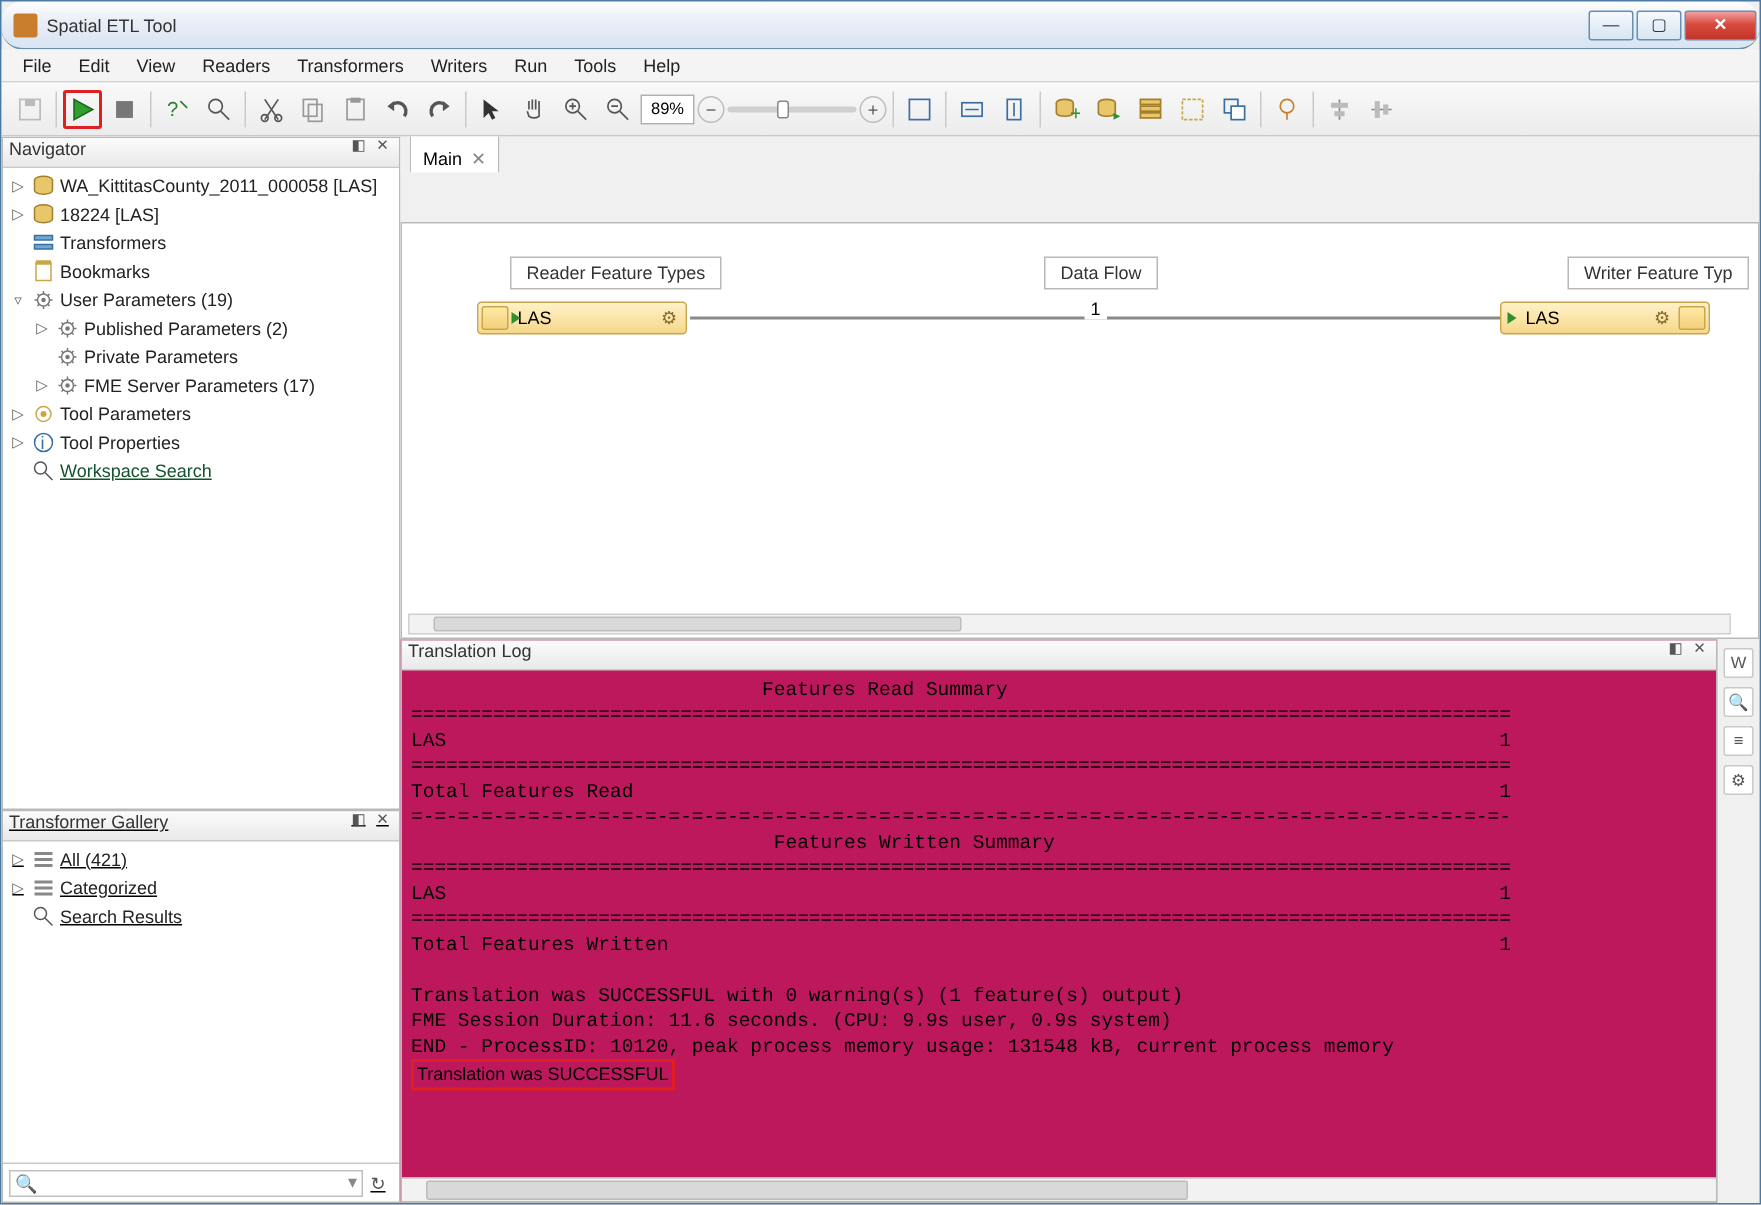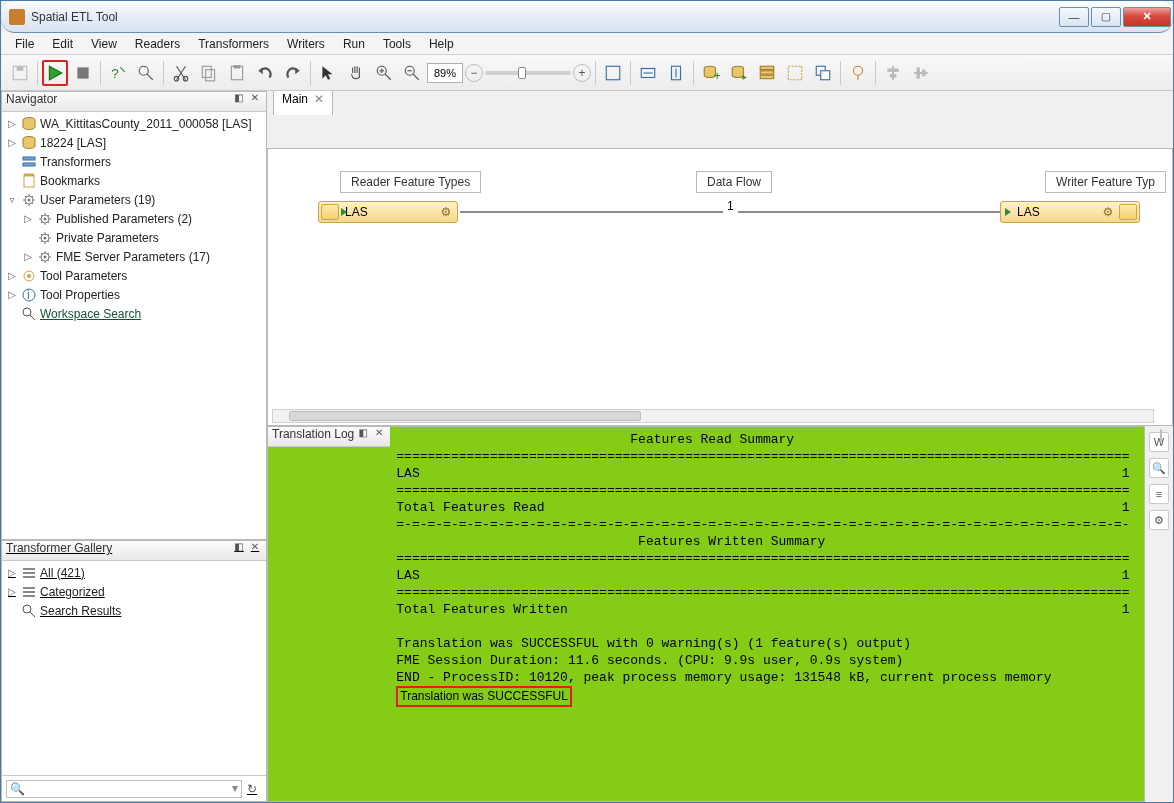--- a/index.html
+++ b/index.html
@@ -26,33 +26,33 @@
 .panel-title .pbtn{width:14px;height:14px;margin-left:2px;font-size:10px;text-align:center;line-height:12px;color:#555;}
 .tree{flex:1;overflow:auto;padding:2px 2px 2px 4px;}
 .trow{display:flex;align-items:center;height:19px;gap:3px;white-space:nowrap;color:#222;}
 .tw{width:12px;height:12px;display:inline-flex;align-items:center;justify-content:center;font-size:10px;color:#666;}
 .ticon{width:16px;height:16px;display:inline-flex;align-items:center;justify-content:center;}
 .lnk{color:#14532d;text-decoration:underline;}
 .searchbar{height:26px;border-top:1px solid #c9c9c9;display:flex;align-items:center;padding:0 4px;}
 .searchbar input{flex:1;border:1px solid #c0c0c0;height:18px;padding:0 18px 0 4px;background:#fff;}
 .rightcol{flex:1;display:flex;flex-direction:column;background:#f0f0f0;}
 .tabstrip{height:24px;display:flex;align-items:flex-end;padding:4px 0 0 6px;background:#f0f0f0;}
-.tab{height:20px;border:1px solid #b9b9b9;border-bottom:none;background:#fff;padding:16px 8px;display:flex;align-items:center;gap:6px;font-size:11px;border-radius:3px 3px 0 0;}
+.tab{height:20px;border:1px solid #b9b9b9;border-bottom:none;background:#fff;padding:16px 8px;display:flex;align-items:flex-start;gap:6px;font-size:11px;border-radius:3px 3px 0 0;}
 .tab .x{color:#888;}
 .canvas{flex:1;background:#fff;border:1px solid #b9b9b9;position:relative;overflow:hidden;margin:0 0 0 0;}
 .canvas-scroll-h{position:absolute;left:4px;right:18px;bottom:2px;height:14px;background:#f2f2f2;border:1px solid #d0d0d0;}
 .canvas-scroll-h .thumb{position:absolute;left:16px;width:40%;top:1px;bottom:1px;background:#d9d9d9;border:1px solid #bcbcbc;border-radius:2px;}
 .rnode{position:absolute;background:linear-gradient(#fff1c8,#f6d88b);border:1px solid #caa64a;height:22px;display:flex;align-items:center;padding:0 22px 0 26px;border-radius:3px;}
 .rnode .grid{position:absolute;left:2px;top:2px;bottom:2px;width:18px;background:linear-gradient(#ffe9a6,#f3cf79);border:1px solid #caa64a;border-radius:2px;}
 .rnode .gear{position:absolute;right:2px;top:2px;bottom:2px;width:18px;display:flex;align-items:center;justify-content:center;color:#8a6f2a;}
 .rnode .tri{position:absolute;left:22px;width:0;height:0;border-top:4px solid transparent;border-bottom:4px solid transparent;border-left:6px solid #2f8f2f;}
 .boxlabel{position:absolute;border:1px solid #b9b9b9;background:#fff;padding:3px 10px;font-size:12px;color:#333;}
 .pipe{position:absolute;height:2px;background:#8a8a8a;}
 .logpanel{height:380px;display:flex;}
-.logmain{flex:1;border:1px solid #b9b9b9;background:#84cc16;display:flex;}
+.logmain{flex:1;border:1px solid #b9b9b9;background:#be185d;display:flex;flex-direction:column;}
 .logtools{width:28px;background:#f0f0f0;display:flex;flex-direction:column;align-items:center;padding-top:6px;gap:6px;}
 .logtools .lt{width:20px;height:20px;border:1px solid #c9c9c9;background:#fff;border-radius:2px;display:flex;align-items:center;justify-content:center;font-size:11px;color:#555;}
 .logbody{flex:1;overflow:auto;padding:4px 6px;font-family:"Courier New",monospace;font-size:13px;line-height:17px;color:#000;white-space:pre;}
 .log-scroll-h{height:16px;background:#f2f2f2;border-top:1px solid #d0d0d0;position:relative;}
 .log-scroll-h .thumb{position:absolute;left:16px;width:58%;top:1px;bottom:1px;background:#d9d9d9;border:1px solid #bcbcbc;border-radius:2px;}
 .hlred{border:2px solid #e02020;padding:0 2px;display:inline-block;}
 .depth0{padding-left:0px;} .depth1{padding-left:16px;}
 </style>
 </head>
 <body>

